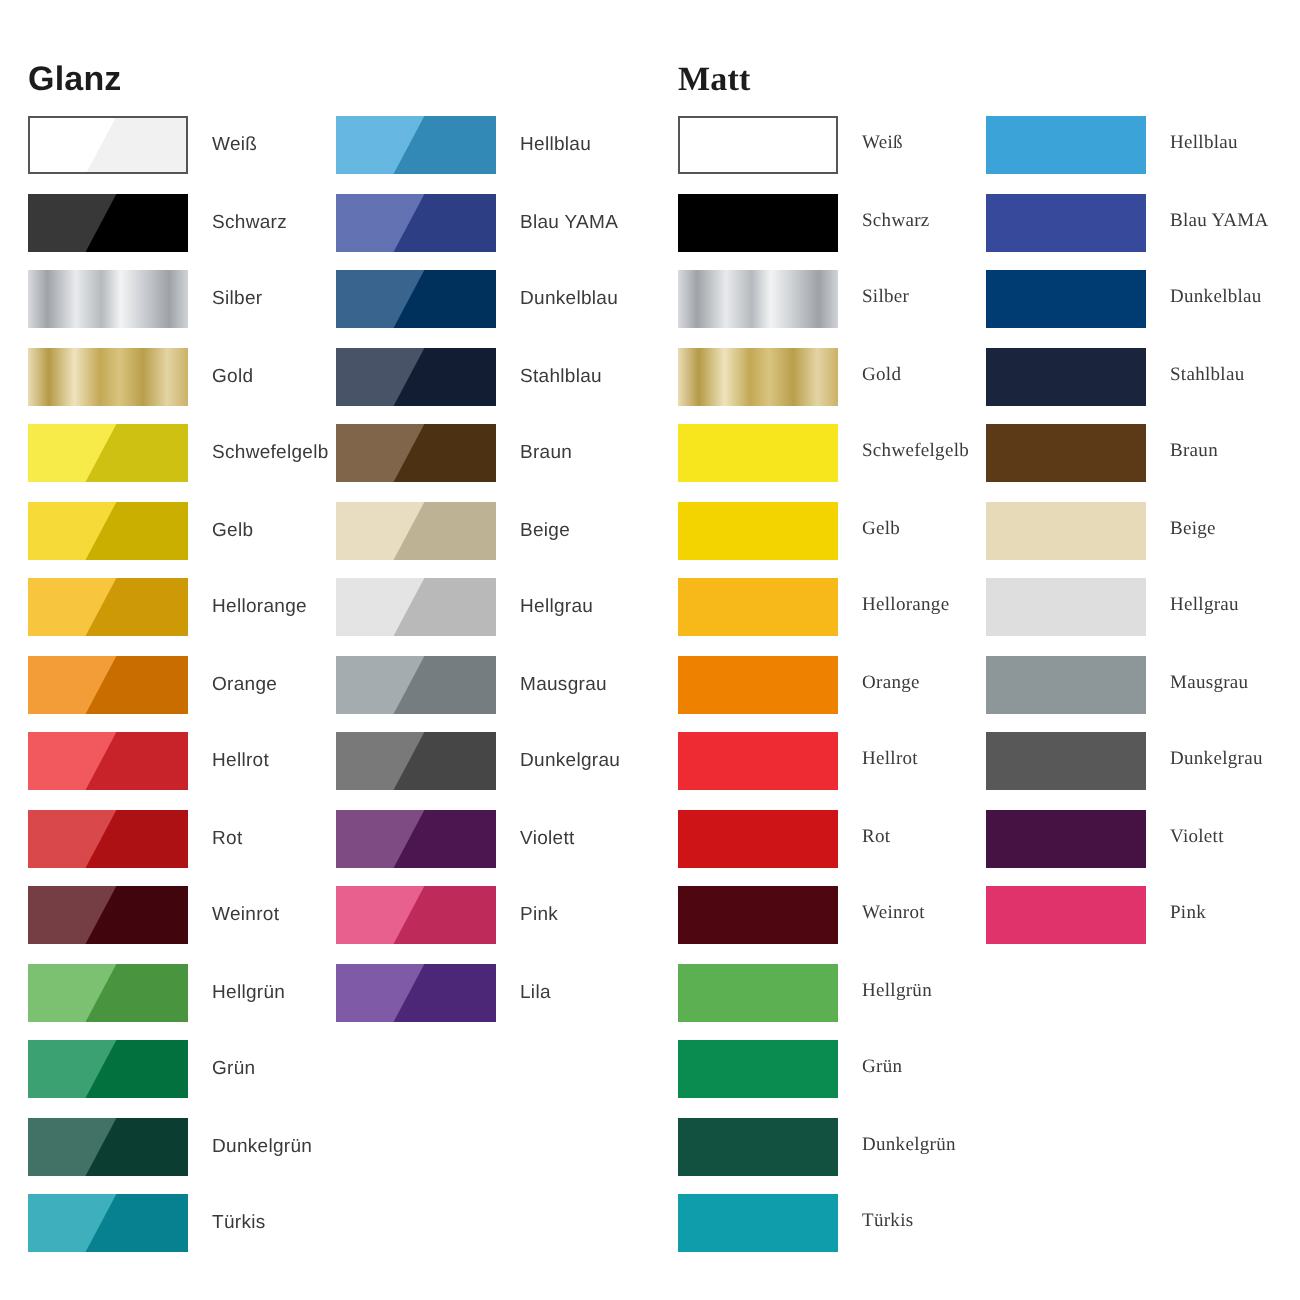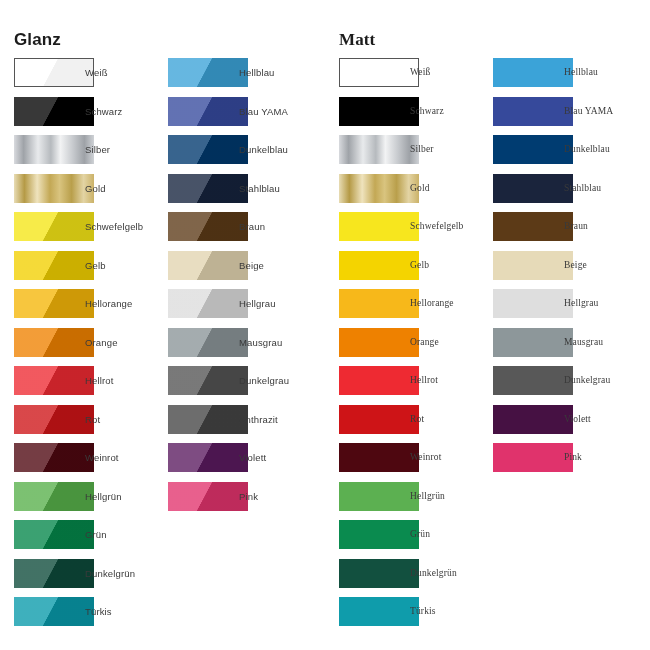--- a/index.html
+++ b/index.html
@@ -93,21 +93,21 @@
   }
   
   .swatch.metallic::after { content: none; }
 
   .swatch.bordered {
     border: 1px solid #555555;
   }
 
   .swatch-label {
     position: absolute;
-    left: 71px;
+    left: 92px;
     top: 0;
     height: 29px;
     line-height: 29px;
     font-size: 9.5px;
     color: #3a3a3a;
     white-space: nowrap;
     letter-spacing: 0.15px;
   }
 </style>
 </head>
@@ -209,30 +209,30 @@
         </div>
         <div class="swatch-row">
           <div class="swatch gloss" style="background-color: rgb(139, 149, 152);"></div>
           <div class="swatch-label">Mausgrau</div>
         </div>
         <div class="swatch-row">
           <div class="swatch gloss" style="background-color: rgb(83, 83, 83);"></div>
           <div class="swatch-label">Dunkelgrau</div>
         </div>
         <div class="swatch-row">
-          <div class="swatch gloss" style="background-color: rgb(68, 68, 68);"></div>
-          <div class="swatch-label">Anthrazit</div>
-        </div>
-        <div class="swatch-row">
           <div class="swatch gloss" style="background-color: rgb(90, 26, 95);"></div>
           <div class="swatch-label">Violett</div>
         </div>
         <div class="swatch-row">
           <div class="swatch gloss" style="background-color: rgb(226, 51, 109);"></div>
           <div class="swatch-label">Pink</div>
+        </div>
+        <div class="swatch-row">
+          <div class="swatch gloss" style="background-color: rgb(91, 45, 142);"></div>
+          <div class="swatch-label">Lila</div>
         </div>
       </div>
     </div>
     <div class="section section-matt">
       <div class="section-title">Matt</div>
       <div class="swatch-col col-a">
         <div class="swatch-row">
           <div class="swatch bordered" style="background-color: rgb(255, 255, 255);"></div>
           <div class="swatch-label">Weiß</div>
         </div>

